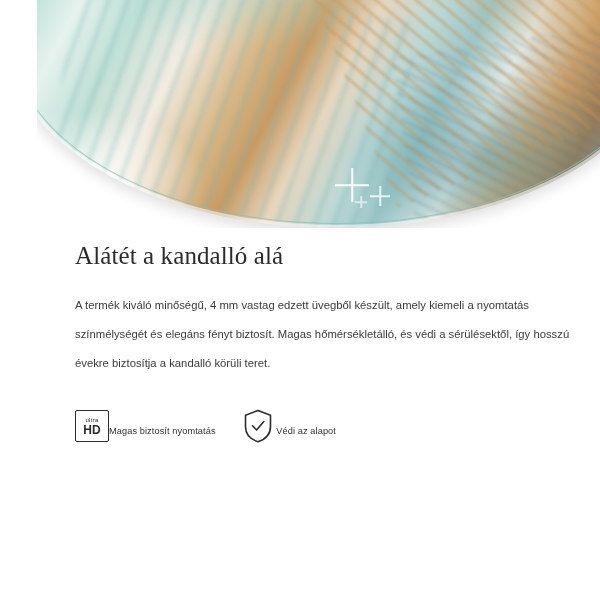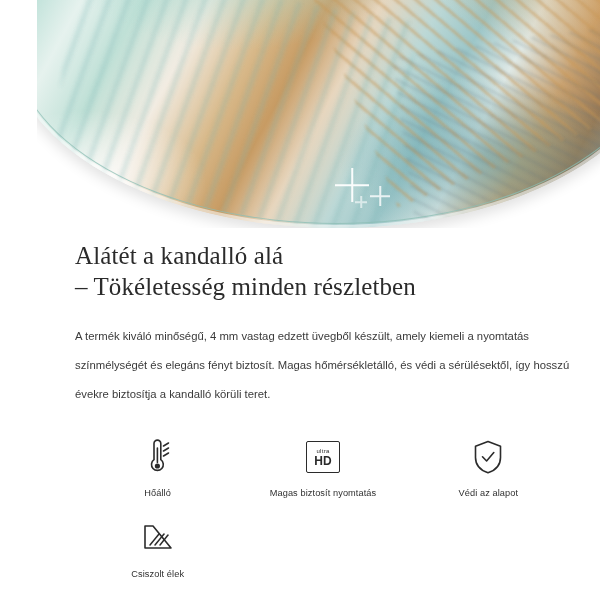--- a/index.html
+++ b/index.html
@@ -177,21 +177,20 @@
 
   
   .features {
     margin-top: 26px;
     display: grid;
     grid-template-columns: repeat(3, 1fr);
     row-gap: 18px;
   }
   .feature {
     display: flex;
-    flex-direction: column;
     align-items: center;
     justify-content: flex-start;
   }
   .feature-icon {
     height: 44px;
     display: flex;
     align-items: center;
     justify-content: center;
   }
   .feature-label {
@@ -239,40 +238,26 @@
     <div class="hero-rim-inner"></div>
     <div class="sparkle s1"></div>
     <div class="sparkle s2"></div>
     <div class="sparkle s3"></div>
   </div>
 
   <div class="content">
 
     <h1 class="headline">
       <span>Alátét a kandalló alá</span>
-      <span class="headline-line2">– Tökéletesség minden részletben</span>
     </h1>
 
     <p class="body-copy">A termék kiváló minőségű, 4 mm vastag edzett üvegből készült, amely kiemeli a nyomtatás színmélységét és elegáns fényt biztosít. Magas hőmérsékletálló, és védi a sérülésektől, így hosszú évekre biztosítja a kandalló körüli teret.</p>
 
     <div class="features">
 
-      <div class="feature">
-        <div class="feature-icon">
-          <svg width="34" height="40" viewBox="0 0 34 40" fill="none" stroke="#2b2b2b" stroke-width="1.6" stroke-linecap="round">
-            <path d="M13 6.5a3.4 3.4 0 0 1 6.8 0v16.2a5.9 5.9 0 1 1-6.8 0z"></path>
-            <line x1="16.4" y1="11" x2="16.4" y2="25.5"></line>
-            <circle cx="16.4" cy="29" r="2.6" fill="#2b2b2b" stroke="none"></circle>
-            <line x1="22.5" y1="9" x2="27.5" y2="6"></line>
-            <line x1="22.5" y1="14" x2="27.5" y2="11"></line>
-            <line x1="22.5" y1="19" x2="27.5" y2="16"></line>
-          </svg>
-        </div>
-        <div class="feature-label">Hőálló</div>
-      </div>
 
       <div class="feature">
         <div class="feature-icon">
           <div class="ultrahd-box">
             <span class="u1">ultra</span>
             <span class="u2">HD</span>
           </div>
         </div>
         <div class="feature-label">Magas biztosít nyomtatás</div>
       </div>
@@ -281,28 +266,17 @@
         <div class="feature-icon">
           <svg width="36" height="40" viewBox="0 0 36 40" fill="none" stroke="#2b2b2b" stroke-width="1.6" stroke-linecap="round" stroke-linejoin="round">
             <path d="M18 4.5 5.5 9.2v11.3c0 8.2 5.6 13 12.5 15.2 6.9-2.2 12.5-7 12.5-15.2V9.2z"></path>
             <polyline points="12.5,19.8 16.6,24 23.8,15.6"></polyline>
           </svg>
         </div>
         <div class="feature-label">Védi az alapot</div>
       </div>
 
 
-      <div class="feature">
-        <div class="feature-icon">
-          <svg width="38" height="34" viewBox="0 0 38 34" fill="none" stroke="#2b2b2b" stroke-width="1.5" stroke-linecap="round" stroke-linejoin="round">
-            <path d="M6 27h26L14 5H6z" stroke-width="1.6"></path>
-            <line x1="11" y1="24" x2="20" y2="13"></line>
-            <line x1="16" y1="24" x2="25" y2="13"></line>
-            <line x1="21" y1="24" x2="29" y2="14"></line>
-          </svg>
-        </div>
-        <div class="feature-label">Csiszolt élek</div>
-      </div>
 
 
     </div>
   </div>
 </div>
 
 </body></html>

